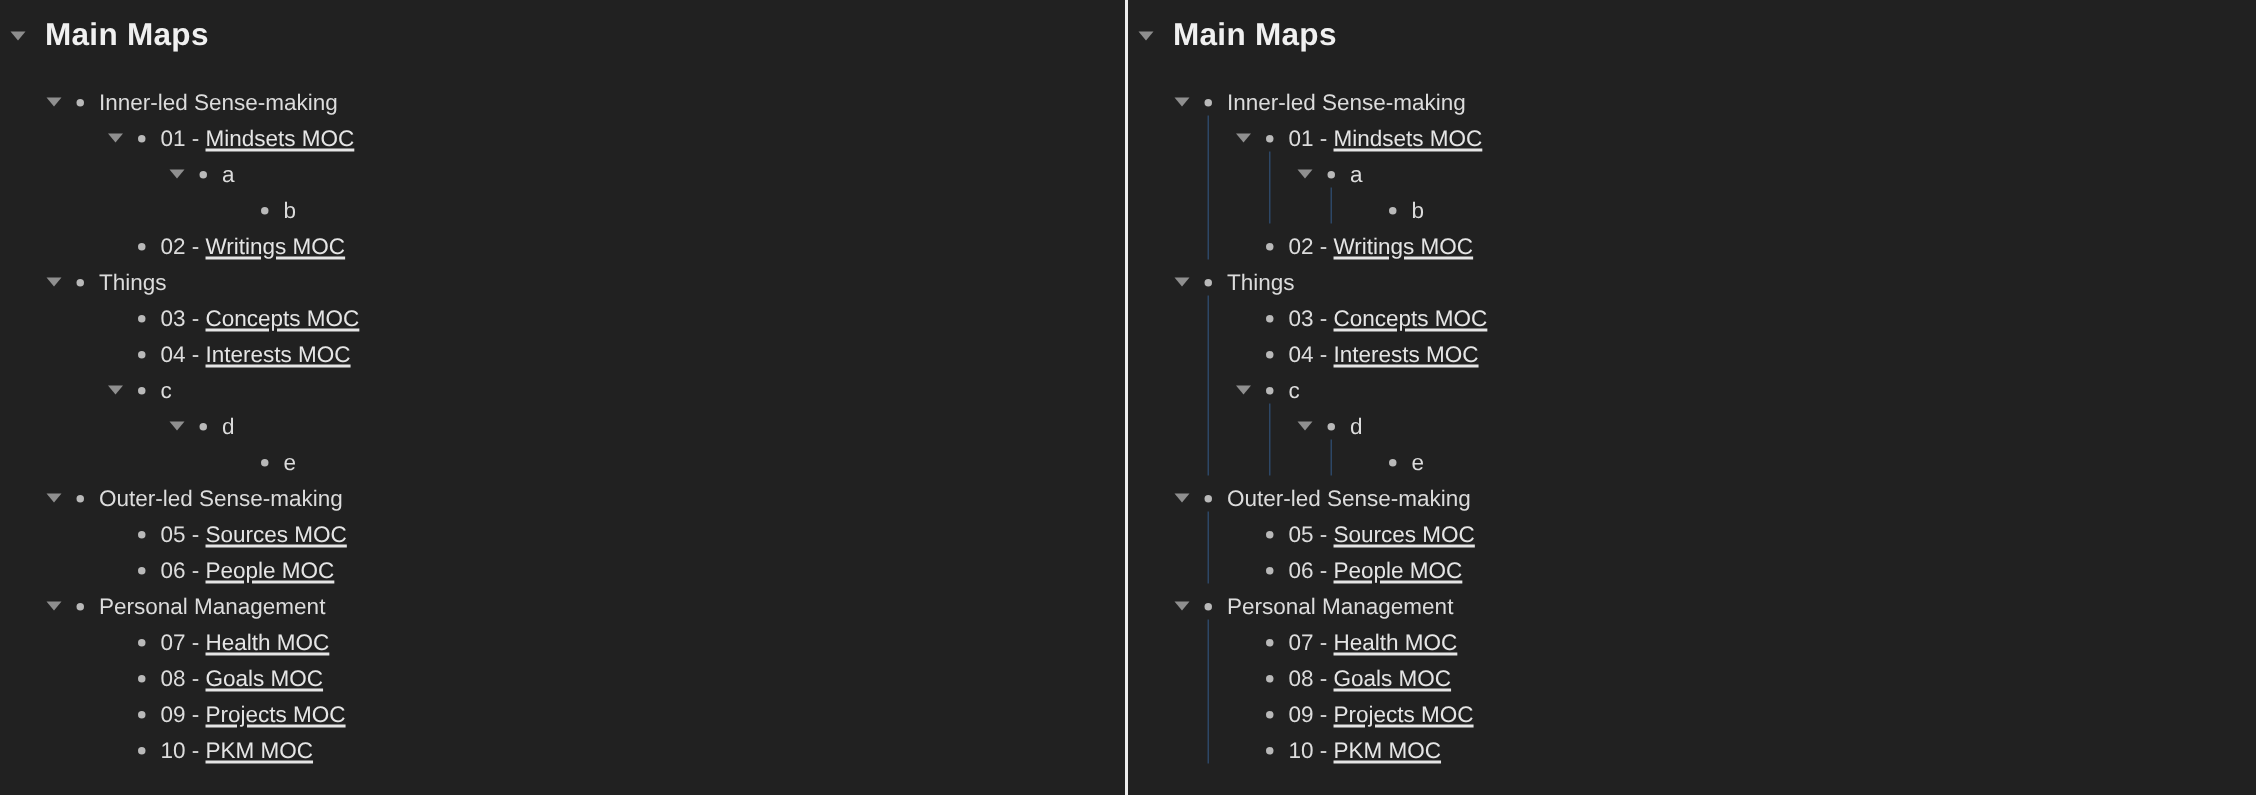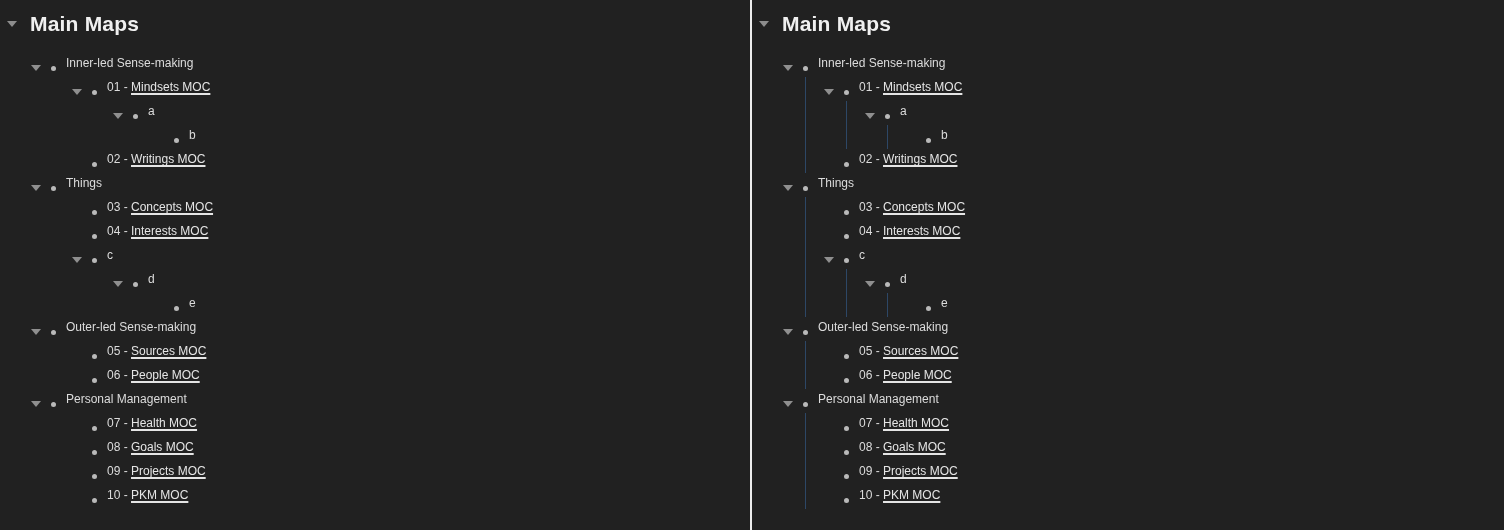--- a/index.html
+++ b/index.html
@@ -29,21 +29,21 @@
     border-top:6px solid #8d8d8d;
   }
   .htxt{
     margin-left:8px;
     font-size:21px;font-weight:700;color:#f0f0f0;
     letter-spacing:0.2px;
   }
 
   
   .rows{margin-top:18px;position:relative;}
-  .row{height:24px;display:flex;align-items:flex-start;font-size:12px;color:#dcdcdc;}
+  .row{height:24px;display:flex;align-items:center;font-size:15px;color:#dcdcdc;}
   .row.l0{padding-left:26px;}
   .row.l1{padding-left:67px;}
   .row.l2{padding-left:108px;}
   .row.l3{padding-left:149px;}
   .arw{width:20px;height:24px;display:flex;align-items:center;justify-content:center;cursor:pointer;}
   .arw::after{
     content:"";width:0;height:0;
     border-left:5px solid transparent;border-right:5px solid transparent;
     border-top:6px solid #8f8f8f;
   }

